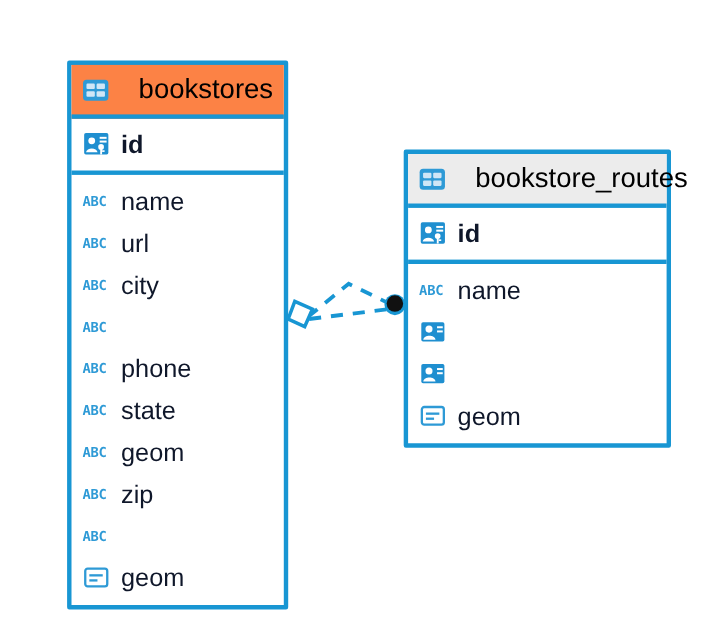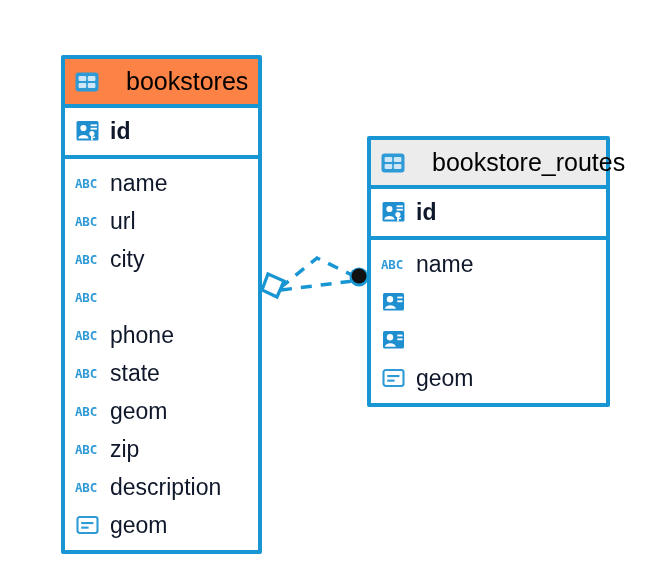--- a/index.html
+++ b/index.html
@@ -219,21 +219,20 @@
         </span>
         <span class="field-label">zip</span>
       </div>
 
       <div class="field">
         <span class="icon">
           <svg width="26" height="18" viewBox="0 0 26 18">
             <text x="0" y="13.5" font-family="'DejaVu Sans Mono', monospace" font-size="12.5" font-weight="bold" fill="#2e9ad6" letter-spacing="-0.2">ABC</text>
           </svg>
         </span>
-        <span class="field-label">description</span>
       </div>
 
       <div class="field">
         <span class="icon">
           <svg width="26" height="26" viewBox="0 0 26 26">
             <rect x="2.5" y="5.0" width="20" height="16" rx="2.2" fill="#ffffff" stroke="#2e9ad6" stroke-width="2.1"></rect>
             <rect x="6.2" y="10.0" width="12.2" height="2.1" fill="#2e9ad6"></rect>
             <rect x="6.2" y="14.6" width="7.4" height="2.1" fill="#2e9ad6"></rect>
           </svg>
         </span>

